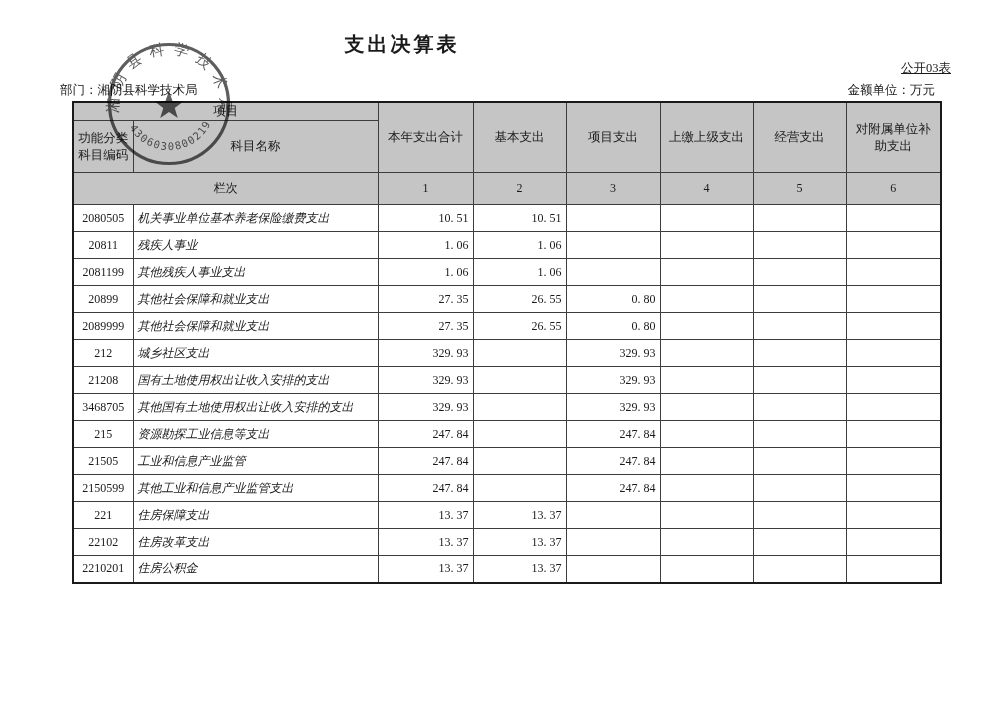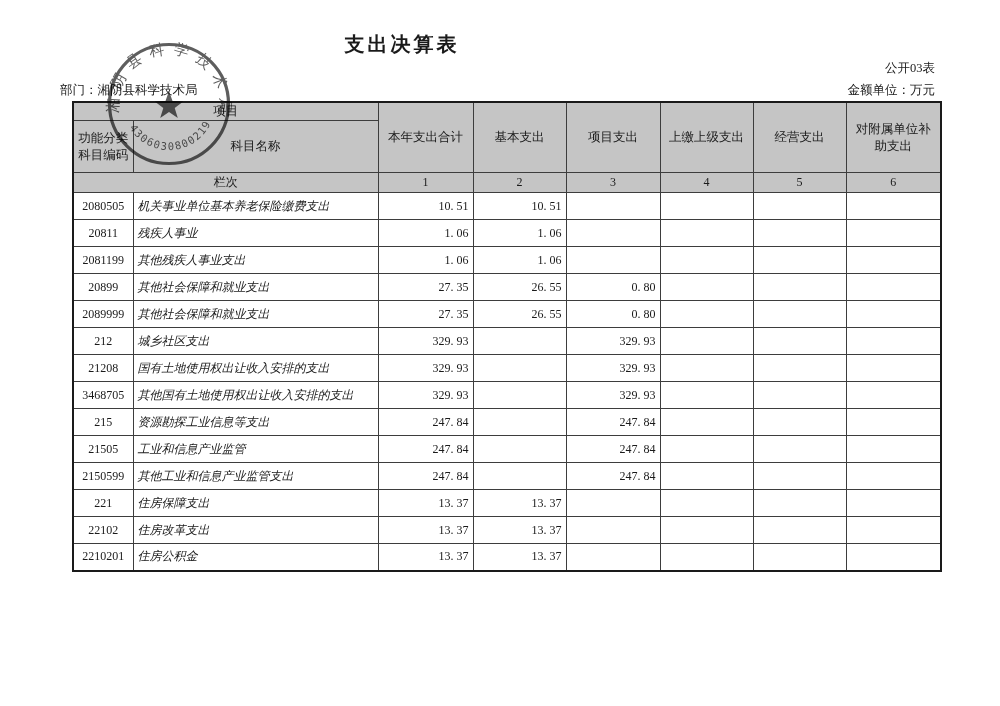--- a/index.html
+++ b/index.html
@@ -9,22 +9,22 @@
     font-family:"Liberation Serif","DejaVu Serif",serif;
     color:#1a1a1a; position:relative; overflow:hidden;
   }
   .sheet { position:absolute; inset:0; }
 
   .doc-title {
     position:absolute; top:31px; left:0; width:804px;
     text-align:center; font-size:20px; font-weight:600; letter-spacing:3px;
   }
   .form-code {
-    position:absolute; top:60px; left:60px; width:875px;
-    text-align:right; font-size:12.5px;
+    position:absolute; top:60px; left:76px; width:875px;
+    text-align:right; font-size:12.5px;text-decoration:underline;
   }
   .meta-row {
     position:absolute; top:82px; left:60px; width:875px;
     display:flex; justify-content:space-between; font-size:12.5px;
   }
 
   table.fin {
     position:absolute; top:101px; left:72px;
     width:868px; border-collapse:collapse; table-layout:fixed;
     border:2px solid #1a1a1a;
@@ -35,21 +35,21 @@
     border:1px solid #3d3d3d; padding:0 4px; overflow:hidden;
   }
   td.hd {
     background:var(--hdr,#c5c5c5); text-align:center; vertical-align:middle;
     font-size:12.5px; padding:0 2px;
   }
   td.hd-wrap { padding:0 9px; line-height:1.35; }
   td.code-hd { line-height:1.35;margin-top:47px; }
   tr.r-group td { height:17px; }
   tr.r-main  td { height:52px; }
-  tr.r-lane  td { height:20px; font-size:12px; }
+  tr.r-lane  td { height:32px; font-size:12px; }
   tbody tr   td { height:27px; }
   td.c-code { text-align:center; }
   td.c-name { text-align:left; padding-left:4px;font-style:italic; }
   td.c-num  { text-align:right; padding-right:4px; }
 
   .notes {
     position:absolute; top:574px; left:60px;
     font-size:12.5px; line-height:18.5px;
   }
   .notes .n2 { padding-left:30px; }

